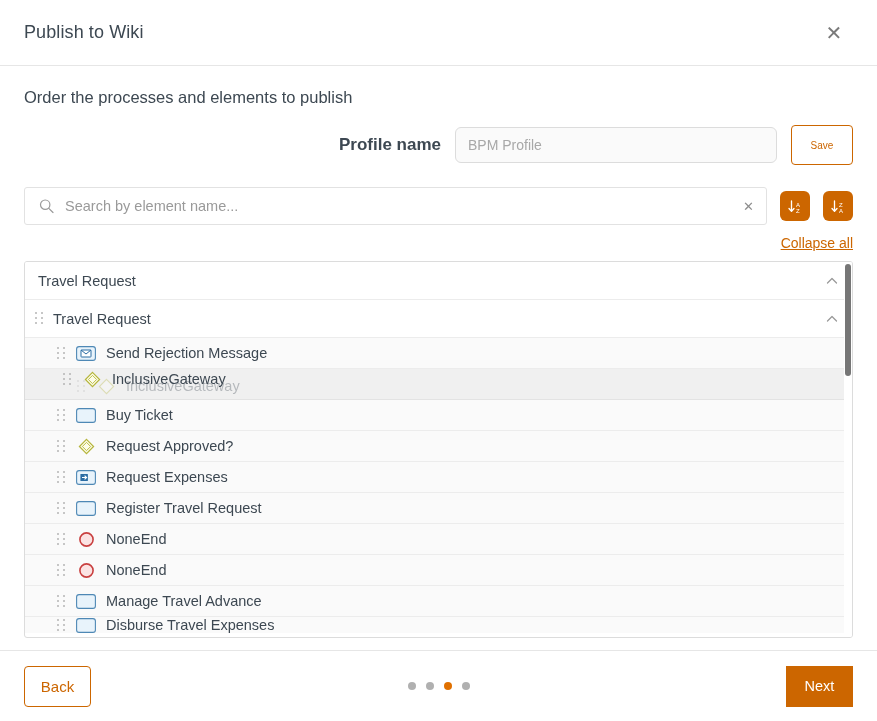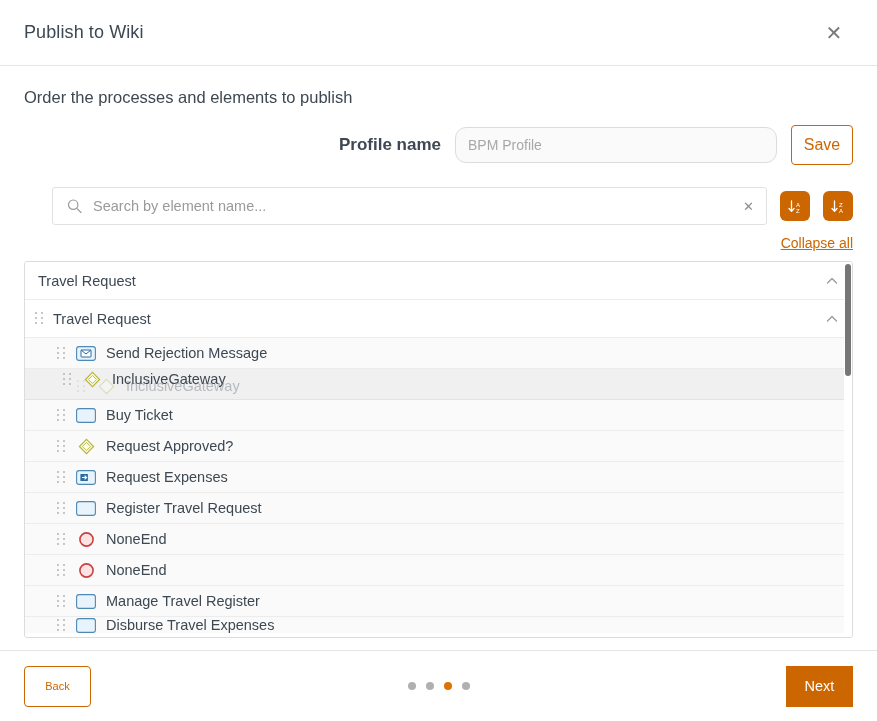--- a/index.html
+++ b/index.html
@@ -77,49 +77,48 @@
   }
   .profile-label {
     font-size: 17px;
     font-weight: bold;
     color: #3d4852;
   }
   .profile-input {
     width: 322px;
     height: 36px;
     border: 1px solid #dcdcdc;
-    border-radius: 11px;
+    border-radius: 6px;
     background: #fafafa;
     padding: 0 12px;
     font-size: 14px;
     color: #3d4852;
     font-family: "Liberation Sans", sans-serif;
     outline: none;
   }
   .profile-input::placeholder { color: #a8a8a8; }
 
   .save-btn {
     width: 62px;
     height: 40px;
     border: 1px solid #cc6600;
     border-radius: 4px;
     background: #ffffff;
     color: #cc6600;
-    font-size: 16px;
+    font-size: 10px;
     cursor: pointer;
     font-family: "Liberation Sans", sans-serif;
   }
 
   
   .search-row {
     display: flex;
     align-items: center;
     gap: 13px;
     margin-bottom: 10px;
-    margin-left: 28px;
   }
   .search-box {
     position: relative;
     flex: 1 1 auto;
     height: 38px;
     border: 1px solid #e2e2e2;
     border-radius: 3px;
     background: #ffffff;
     display: flex;
     align-items: center;
@@ -324,21 +323,21 @@
     align-items: center;
     padding: 0 24px;
     position: relative;
   }
   .back-btn {
     width: 67px; height: 41px;
     border: 1px solid #cc6600;
     border-radius: 4px;
     background: #ffffff;
     color: #cc6600;
-    font-size: 11px;
+    font-size: 15px;
     cursor: pointer;
     font-family: "Liberation Sans", sans-serif;
   }
   .next-btn {
     position: absolute;
     right: 24px;
     width: 67px; height: 41px;
     border: none;
     border-radius: 0;
     background: #cc6600;
@@ -620,21 +619,21 @@
               <i></i>
               <i></i>
               <i></i>
               <i></i>
           </span>
           <span class="bpmn-icon">
             <svg width="20" height="15" viewBox="0 0 20 15">
               <rect x="0.6" y="0.6" width="18.8" height="13.8" rx="2.5" fill="#e8f3fb" stroke="#4e88b5" stroke-width="1.1"></rect>
             </svg>
           </span>
-          <span class="row-label">Manage Travel Register</span>
+          <span class="row-label">Manage Travel Advance</span>
         </div>
 
         <div class="tree-row level-2 clipped">
           <span class="clip-inner">
             <span class="handle indent">
               <i></i>
                 <i></i>
                 <i></i>
                 <i></i>
                 <i></i>

